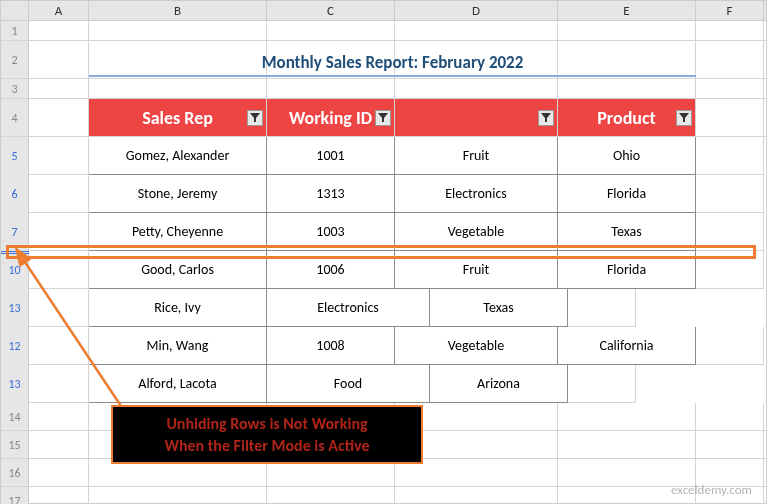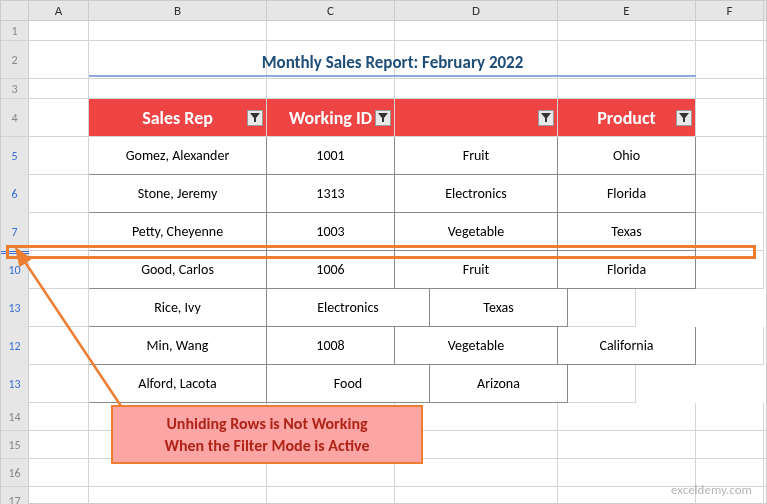--- a/index.html
+++ b/index.html
@@ -155,21 +155,21 @@
     
     .arrow-svg {
       position: absolute;
       z-index: 9;
       pointer-events: none;
     }
     
     .callout {
       position: absolute;
       border: 2.5px solid #ed7d31;
-      background: #fca5a5;
+      background: #000000;
       padding: 6px 14px;
       font-weight: bold;
       color: #b02418;
       font-size: 16px;
       line-height: 1.35;
       z-index: 11;
       text-align: center;
     }
     
     .watermark {

